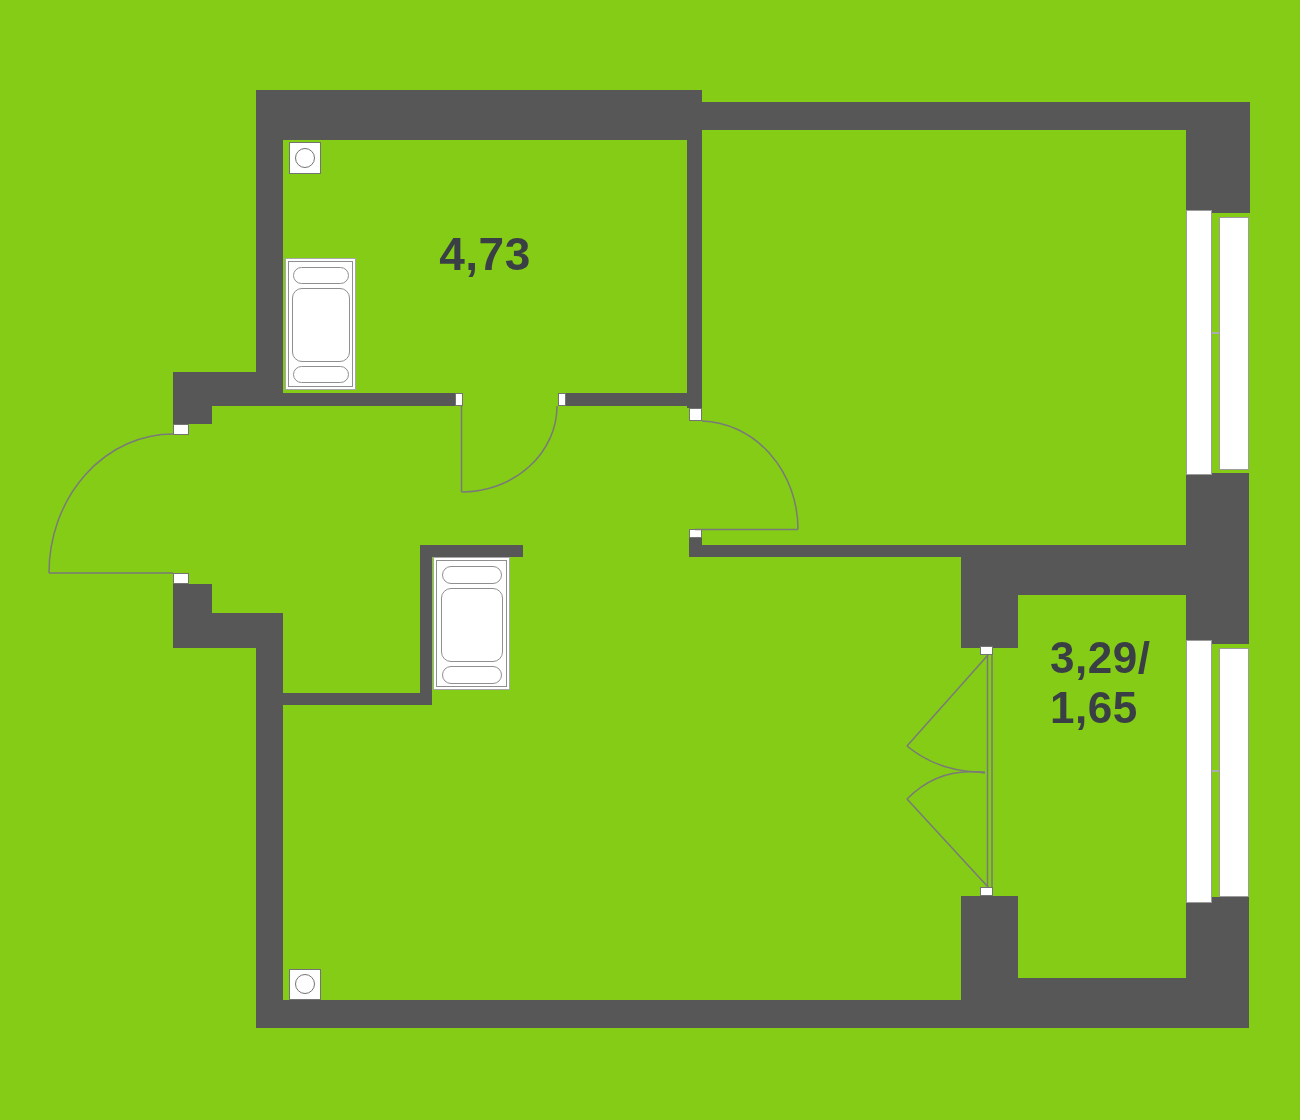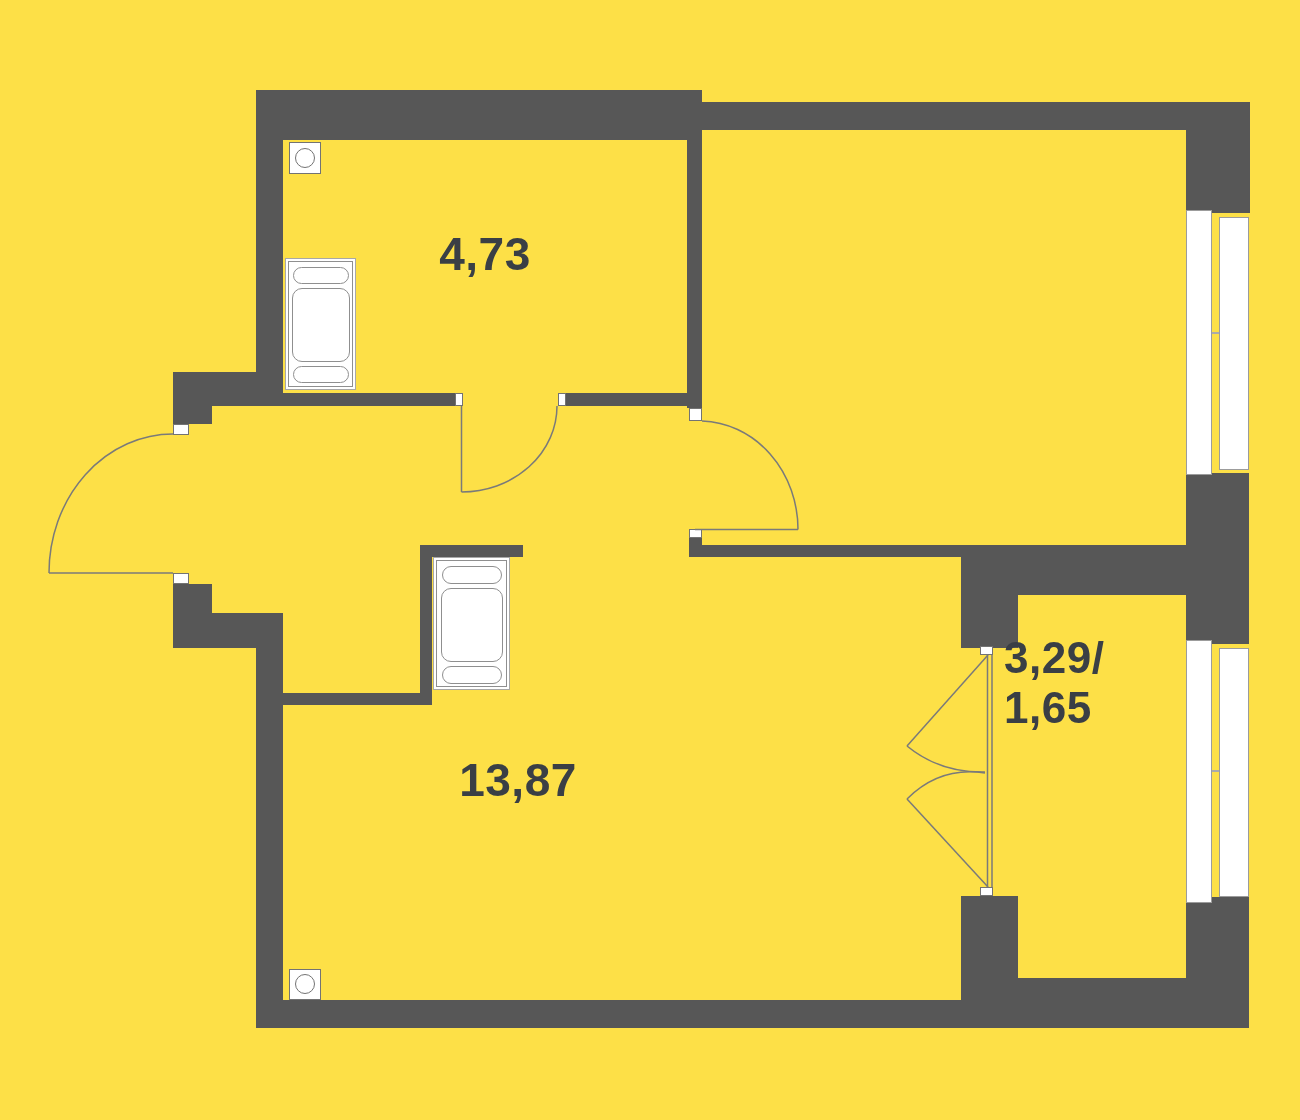--- a/index.html
+++ b/index.html
@@ -1,19 +1,19 @@
 <!DOCTYPE html>
 <html><head>
 <meta charset="utf-8">
 <style>
   html,body{margin:0;padding:0;background:#ffffff;}
   #plan{
     position:relative;
     width:1300px;height:1120px;
-    background:#fde047;
+    background:#84cc16;
     font-family:"Liberation Sans",sans-serif;
     overflow:hidden;
   }
   .wall{position:absolute;background:#575757;}
   .jamb{position:absolute;background:#ffffff;border:1px solid #737373;box-sizing:border-box;}
   .win{position:absolute;background:#ffffff;border:1px solid #9c9c9c;box-sizing:border-box;}
   .win-tick{position:absolute;background:#ababab;}
   .vent{position:absolute;background:#ffffff;border:1px solid #737373;box-sizing:border-box;}
   .vent-circle{position:absolute;left:5px;top:5px;width:20px;height:20px;border:1px solid #737373;border-radius:50%;box-sizing:border-box;background:#ffffff;}
   .bed{position:absolute;background:#ffffff;border:1px solid #a8a8a8;box-sizing:border-box;}
@@ -135,19 +135,18 @@
 
     <path d="M 987.5 655 L 987.5 887"></path>
     <path d="M 992 655 L 992 887"></path>
     <path d="M 988 655 L 907 746"></path>
     <path d="M 907 746 Q 940 773 985 772"></path>
     <path d="M 988 887 L 907 799"></path>
     <path d="M 907 799 Q 940 766 985 773"></path>
   </svg>
 
   <div class="room-label" style="left:415px;top:231px;">4,73</div>
-  <div class="room-label" style="left:448px;top:757px;">13,87</div>
-  <div class="balcony-label" style="left:1004px;top:633px;">
+  <div class="balcony-label" style="left:1050px;top:633px;">
     <div>3,29/</div>
     <div>1,65</div>
   </div>
 
 </div>
 
 </body></html>

